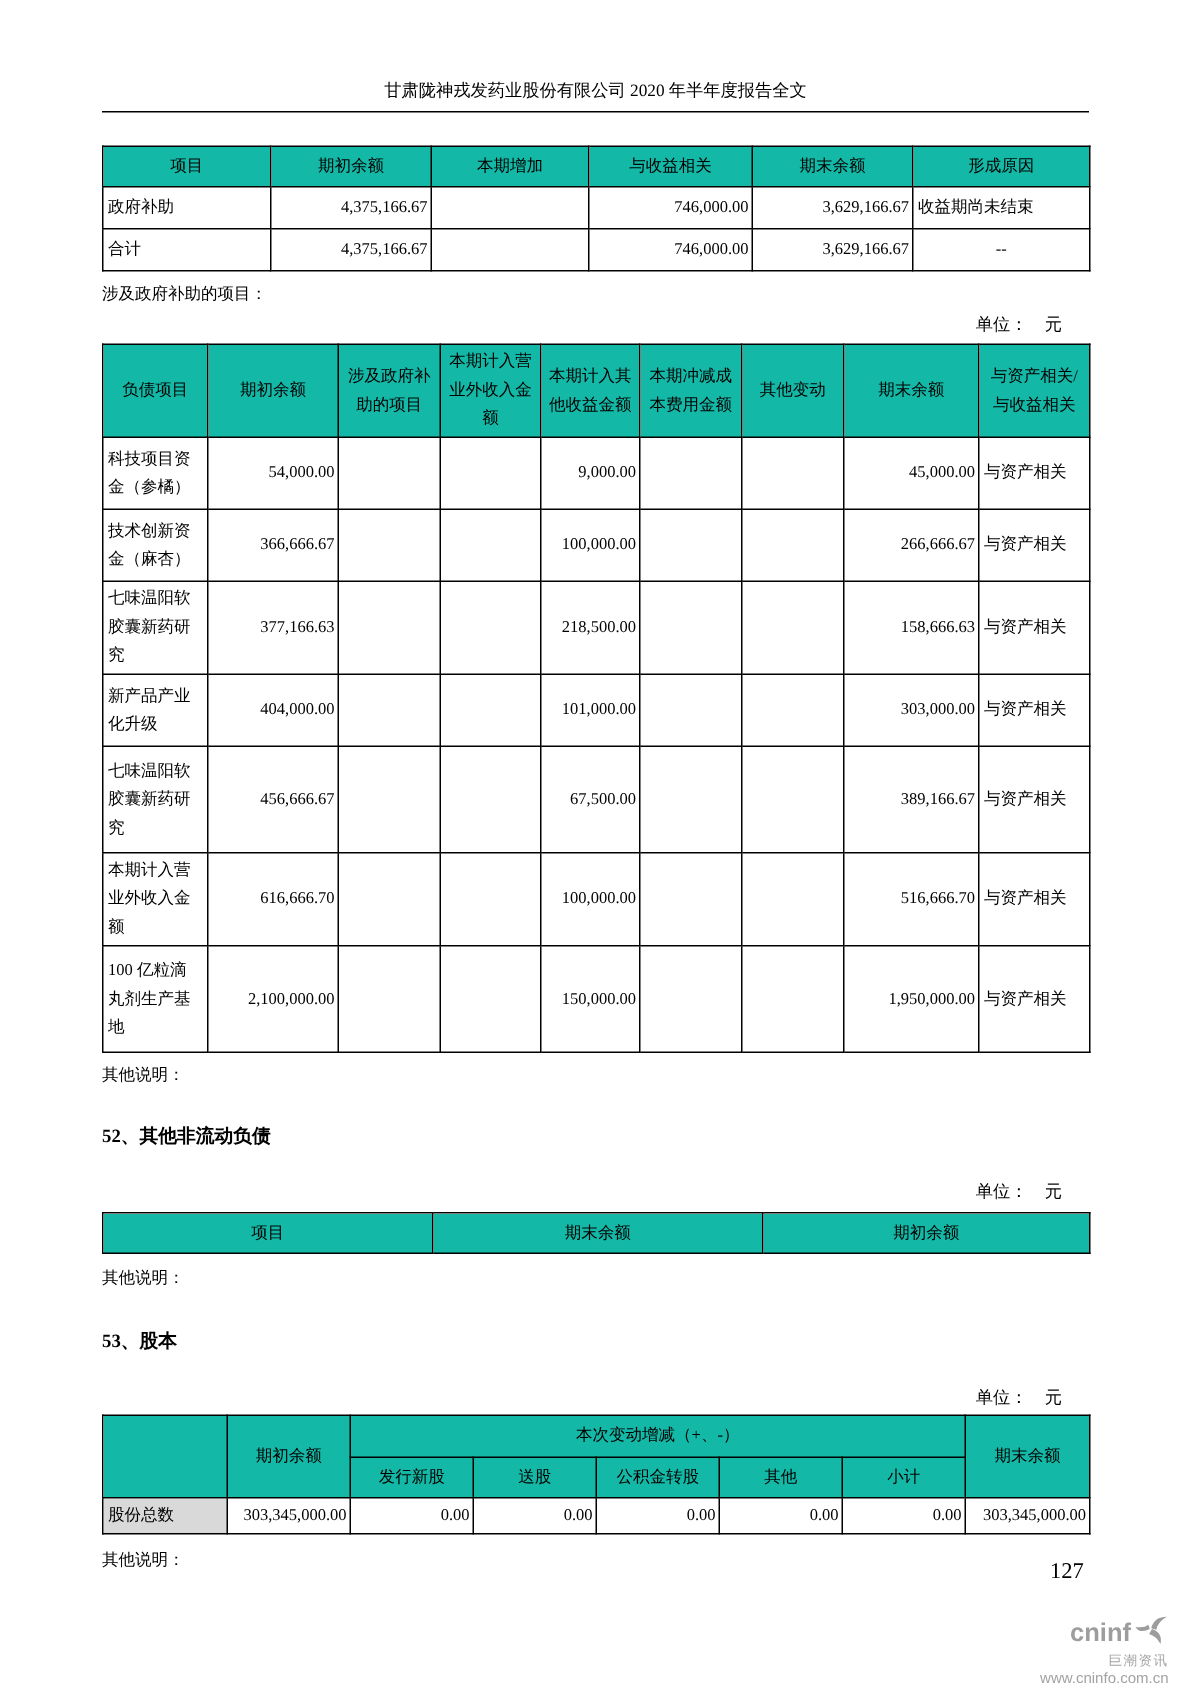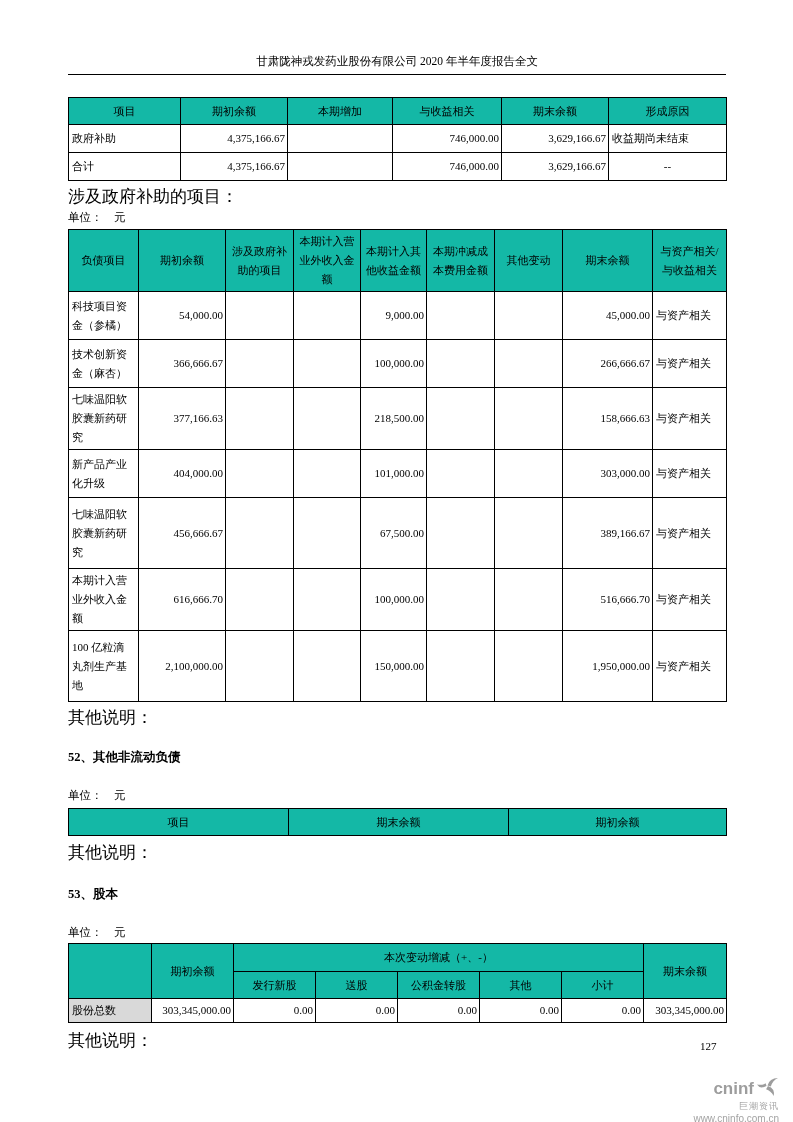--- a/index.html
+++ b/index.html
@@ -30,35 +30,35 @@
   .t2 tr.hd { height:60px; }
   .t2 tr.r2 { height:48px; }
   .t2 tr.r3 { height:71px; }
 
   .t3 tr { height:27px; }
 
   .t4 tr.hd1 { height:28px; }
   .t4 tr.hd2 { height:27px; }
   .t4 tr.dr { height:23px; }
 
-  .plain { font-size:17px; line-height:15px; margin-top:8px; }
-  .unit-row { font-size:11.5px; line-height:14px; padding-right:18px; }
+  .plain { font-size:11px; line-height:15px; margin-top:8px; }
+  .unit-row { text-align:right; font-size:11.5px; line-height:14px; padding-right:18px; }
   .sec-heading { font-size:12.5px; font-weight:bold; line-height:17px; }
 
   .m-t22 { margin-top:22px; }
   .m-t6  { margin-top:6px; }
   .m-t5  { margin-top:5px; }
   .m-t24 { margin-top:24px; }
   .m-t26 { margin-top:26px; }
   .m-t9  { margin-top:9px; }
   .m-t10 { margin-top:10px; }
   .m-t4  { margin-top:4px; }
   .unit-gap1 { margin-top:6px; }
 
-  .page-number { position:absolute; left:700px; top:1040px; font-size:11px; }
+  .page-number { position:absolute; left:700px; top:1040px; font-size:15px; }
 
   .footer-logo { position:absolute; right:14px; top:1076px; text-align:right; color:#a3a3a3; }
   .logo-row { display:flex; align-items:center; justify-content:flex-end; gap:2px; }
   .logo-text { font-family:"Liberation Sans","DejaVu Sans",sans-serif; font-weight:bold; font-size:17px; letter-spacing:0; color:#9d9d9d; line-height:18px; }
   .logo-caption { font-size:9px; letter-spacing:1px; color:#a3a3a3; line-height:11px; margin-top:0; }
   .logo-url { font-family:"Liberation Sans","DejaVu Sans",sans-serif; font-size:10px; color:#a3a3a3; line-height:13px; }
 </style>
 </head>
 <body>
 

